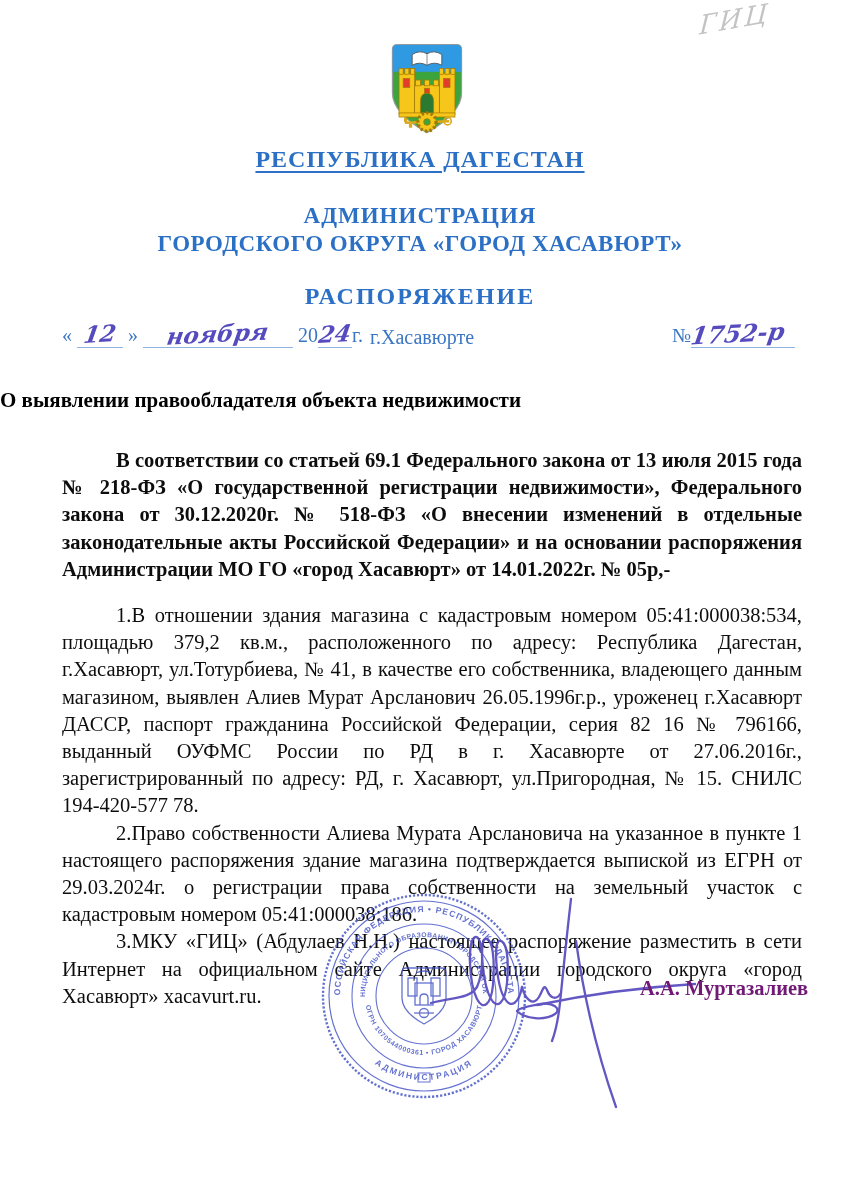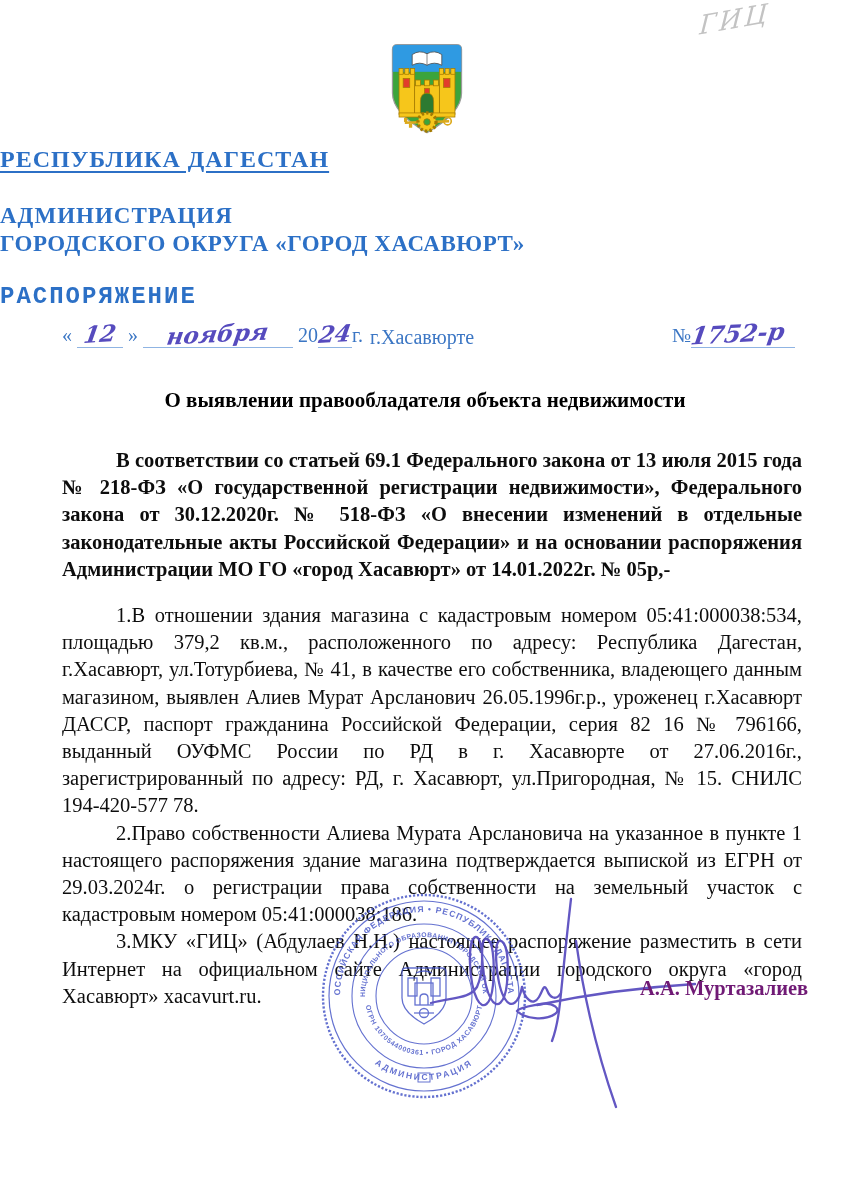--- a/index.html
+++ b/index.html
@@ -14,48 +14,48 @@
     position:absolute; left:699px; top:4px;
     font-family:"DejaVu Serif", serif; font-style:italic;
     font-size:26px; color:#c3c3c3; letter-spacing:3px;
     transform:rotate(-10deg) skewX(-14deg);
   }
 
   
   .emblem { position:absolute; left:390px; top:42px; }
 
   
-  .hdr { position:absolute; left:0; width:840px; text-align:left;
+  .hdr { position:absolute; left:0; width:840px; text-align:center;
          color:#2c70c6; font-weight:bold; }
   .hdr-republic { top:146px; font-size:24px; letter-spacing:1px;
       text-decoration:underline; text-underline-offset:4px; text-decoration-thickness:2px; }
   .hdr-org1 { top:203px; font-size:23px; letter-spacing:1px; }
   .hdr-org2 { top:231px; font-size:23px; letter-spacing:0.5px; }
-  .hdr-type { top:283px; font-size:24px; letter-spacing:2px;font-family:Liberation Mono, monospace; }
+  .hdr-type { top:283px; font-size:24px; letter-spacing:2px; }
 
   
   .dateline { position:absolute; top:322px; left:0; width:850px; height:34px;
       color:#3b76c4; font-size:20px; }
   .dl-left  { position:absolute; left:62px; top:0; white-space:nowrap; }
   .dl-city  { position:absolute; left:370px; top:4px; }
   .dl-num   { position:absolute; left:672px; top:0; white-space:nowrap; }
   .blank { display:inline-block; border-bottom:1px solid #8fb4e3; text-align:center; }
   .blank-day   { width:46px; }
   .blank-month { width:150px; }
   .blank-year  { width:34px; }
   .blank-num   { width:104px; text-align:left; }
   .hw {
     font-family:"DejaVu Serif", serif; font-style:italic; font-weight:bold;
     color:#564bbe; font-size:23px; line-height:1;
     display:inline-block; transform:rotate(-3deg) skewX(-12deg);
   }
   .hw-num { font-size:24px; }
 
   
-  .doc-title { position:absolute; top:388px; left:0; width:850px; text-align:center;
+  .doc-title { position:absolute; top:388px; left:0; width:850px; text-align:left;
       font-weight:bold; font-size:21px; color:#000; }
 
   
   .body-text { position:absolute; top:447px; left:62px; width:740px;
       font-size:20.5px; line-height:27.2px; text-align:justify; color:#0d0d0d; }
   .body-text p { margin:0; text-indent:54px; }
   .body-text p.first { margin-bottom:19px;font-weight:bold; }
 
   
   .sig-position { position:absolute; left:95px; top:962px; width:360px;

